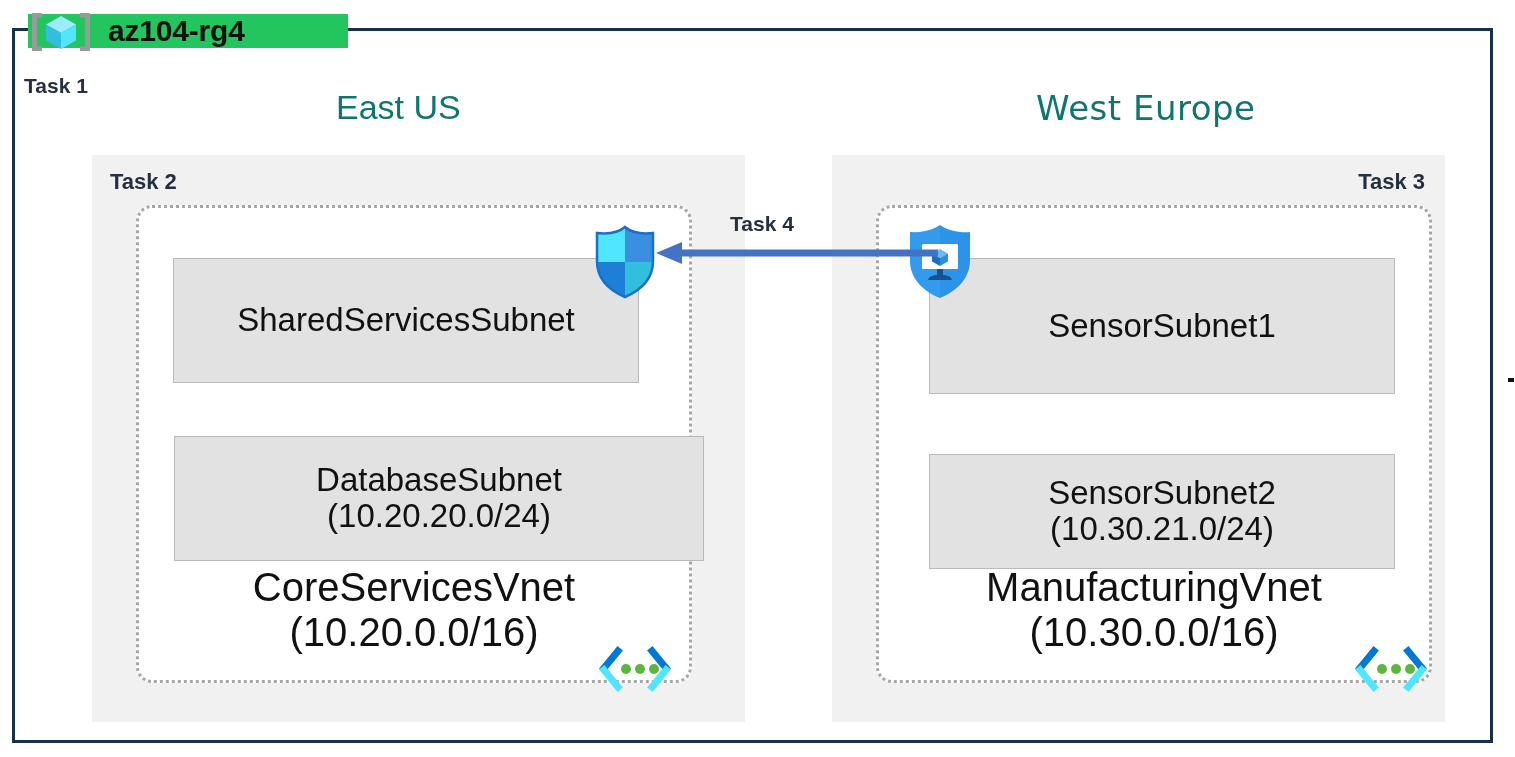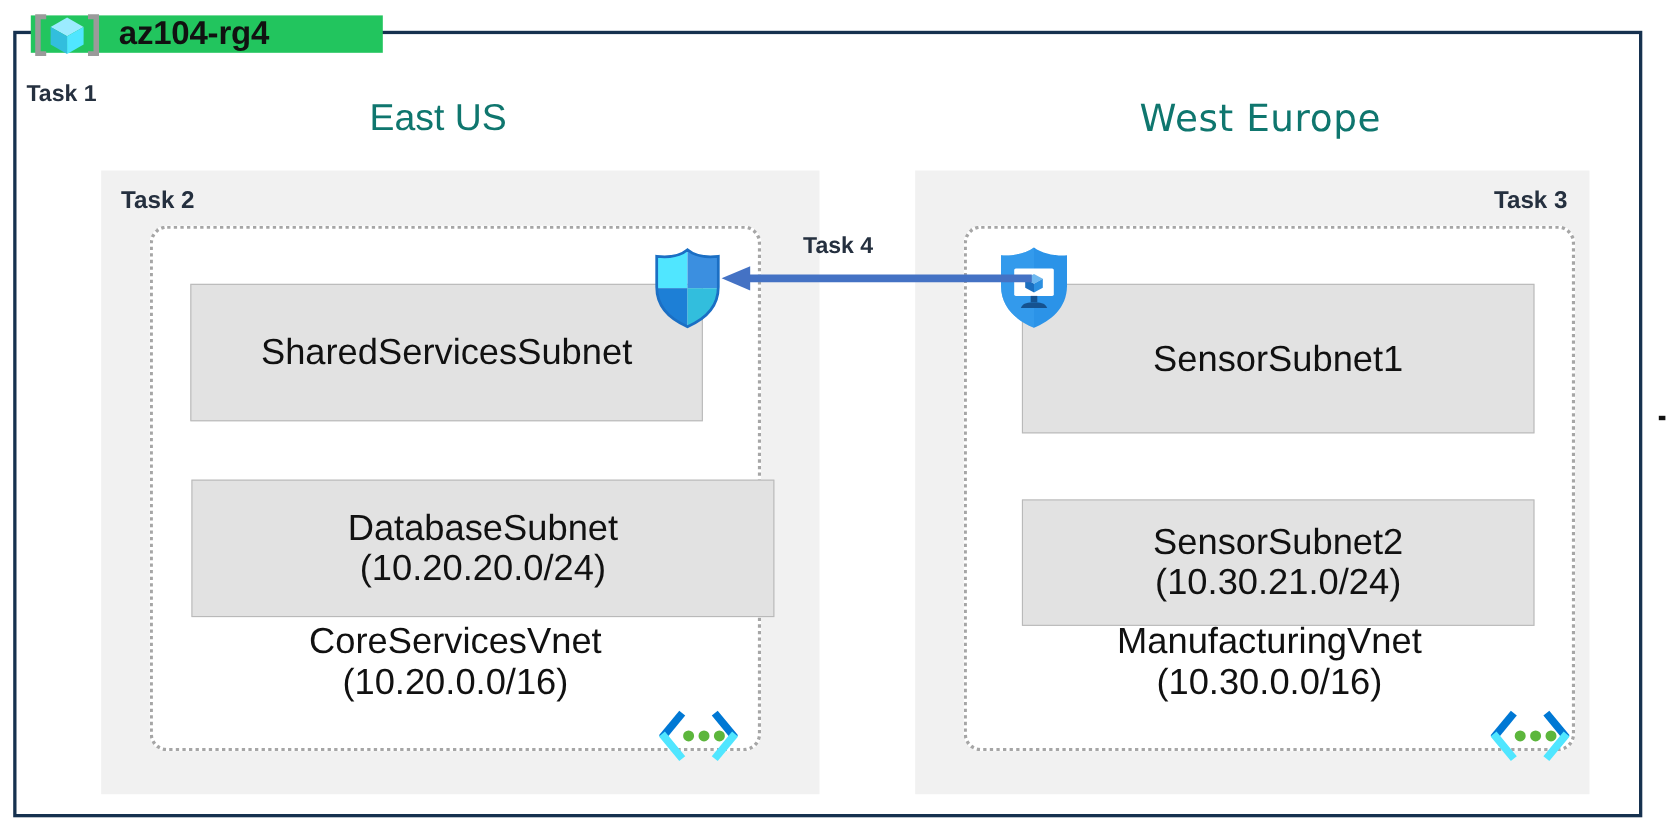--- a/index.html
+++ b/index.html
@@ -68,21 +68,21 @@
   .subnet-cidr{font-size:33px;color:#111111;line-height:1.12;white-space:nowrap;}
 
   #subnet-shared{left:173px;top:258px;width:466px;height:125px;}
   #subnet-database{left:174px;top:402px;width:530px;height:125px;margin-top:34px;}
   #subnet-sensor1{left:929px;top:258px;width:466px;height:136px;}
   #subnet-sensor2{left:929px;top:406px;width:466px;height:115px;margin-top:48px;}
 
   
   .vnet-caption{
     position:absolute;text-align:center;width:556px;
-    font-size:33px;color:#111111;line-height:1.12;
+    font-size:40px;color:#111111;line-height:1.12;
   }
   #caption-left{left:136px;top:565px;}
   #caption-right{left:876px;top:565px;}
 
   
   .vnet-glyph{position:absolute;width:78px;height:52px;}
   #vnet-glyph-left{left:596px;top:644px;}
   #vnet-glyph-right{left:1352px;top:644px;}
 
   

